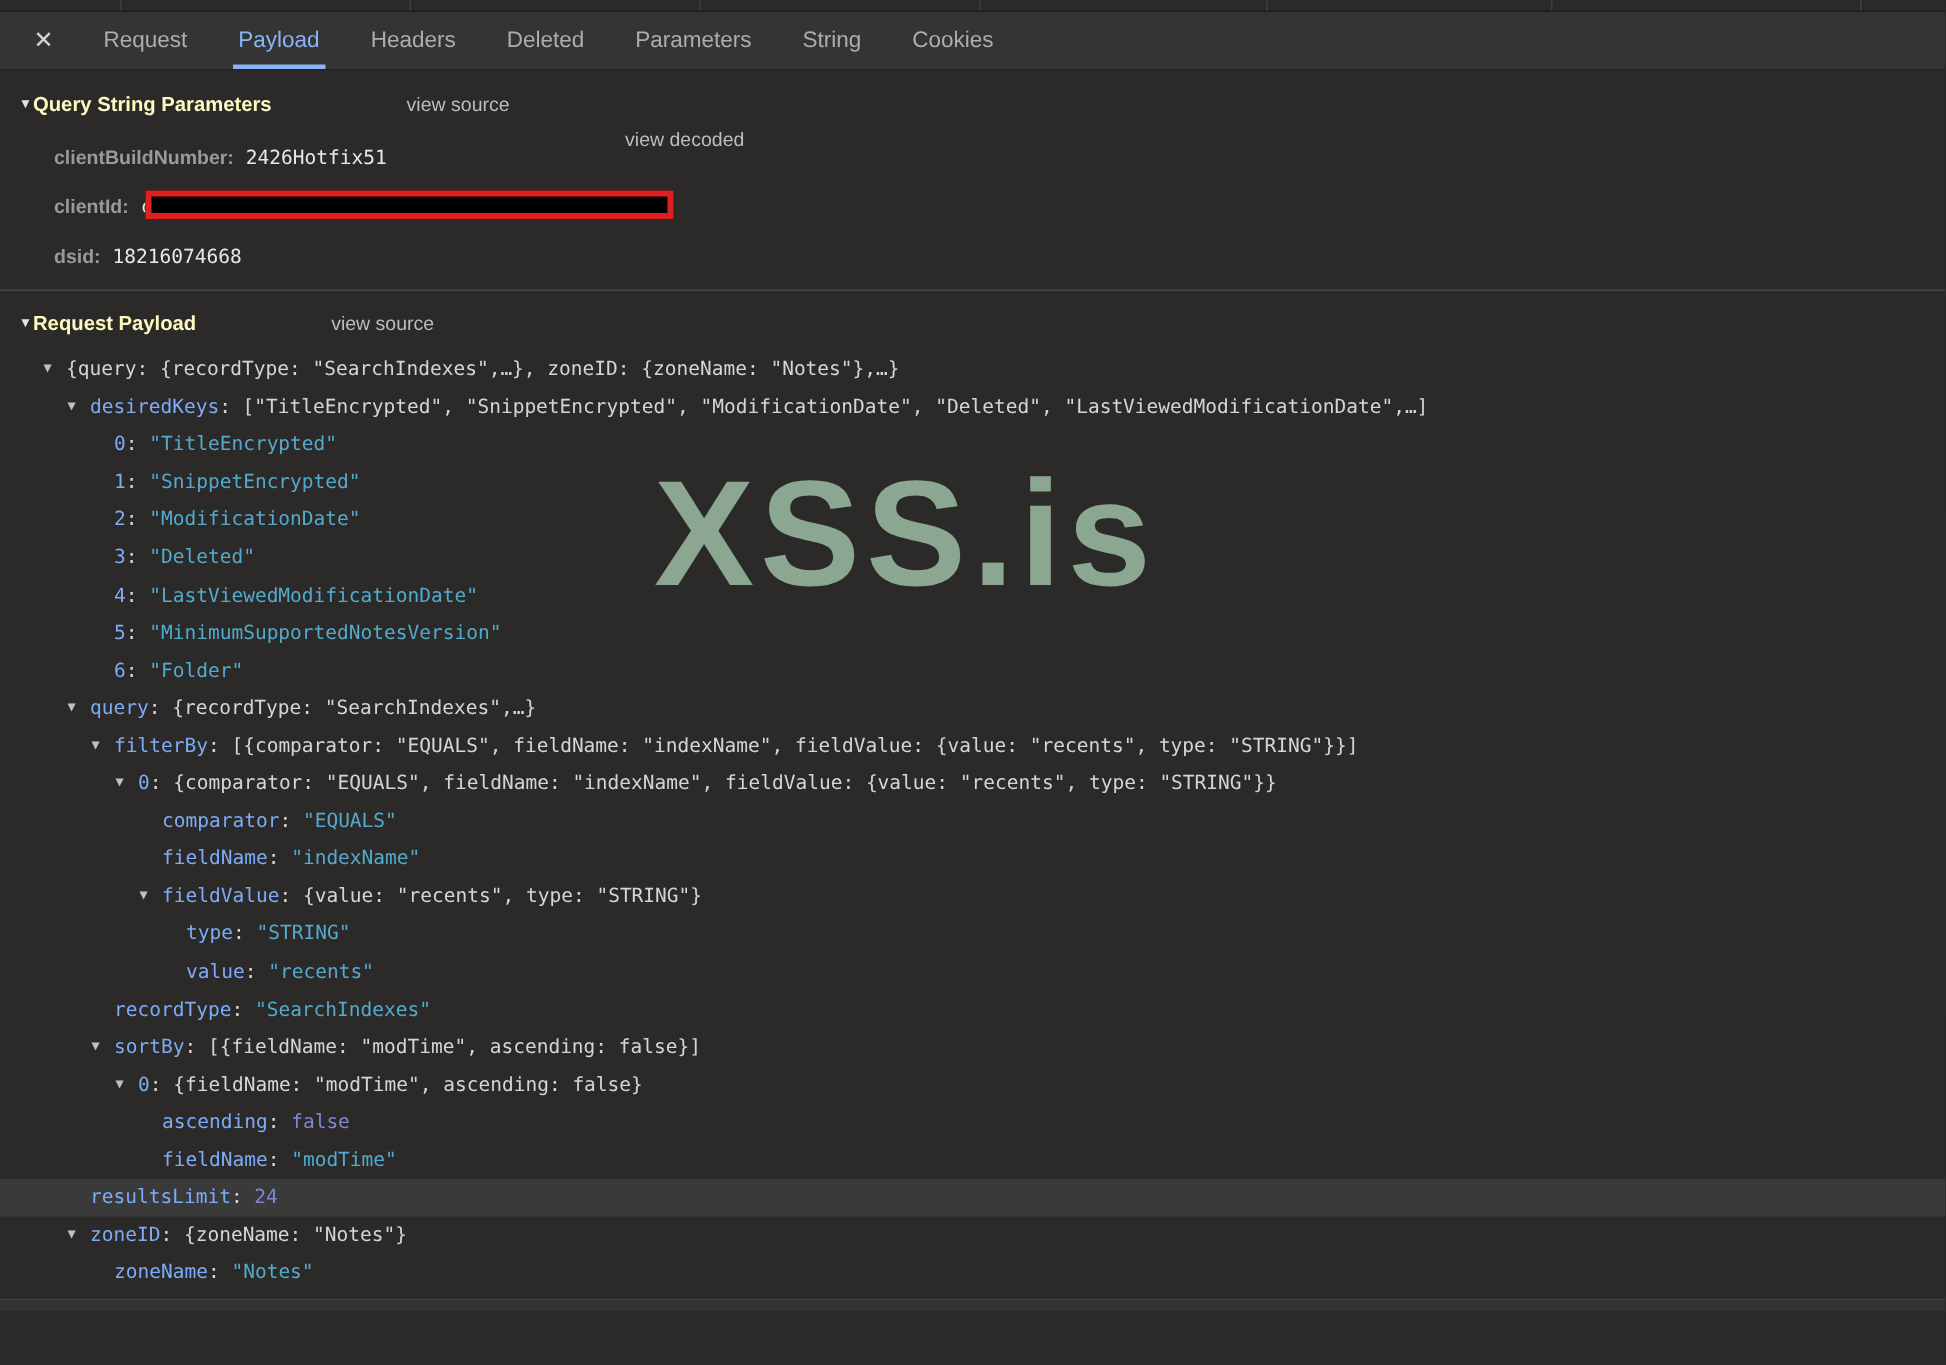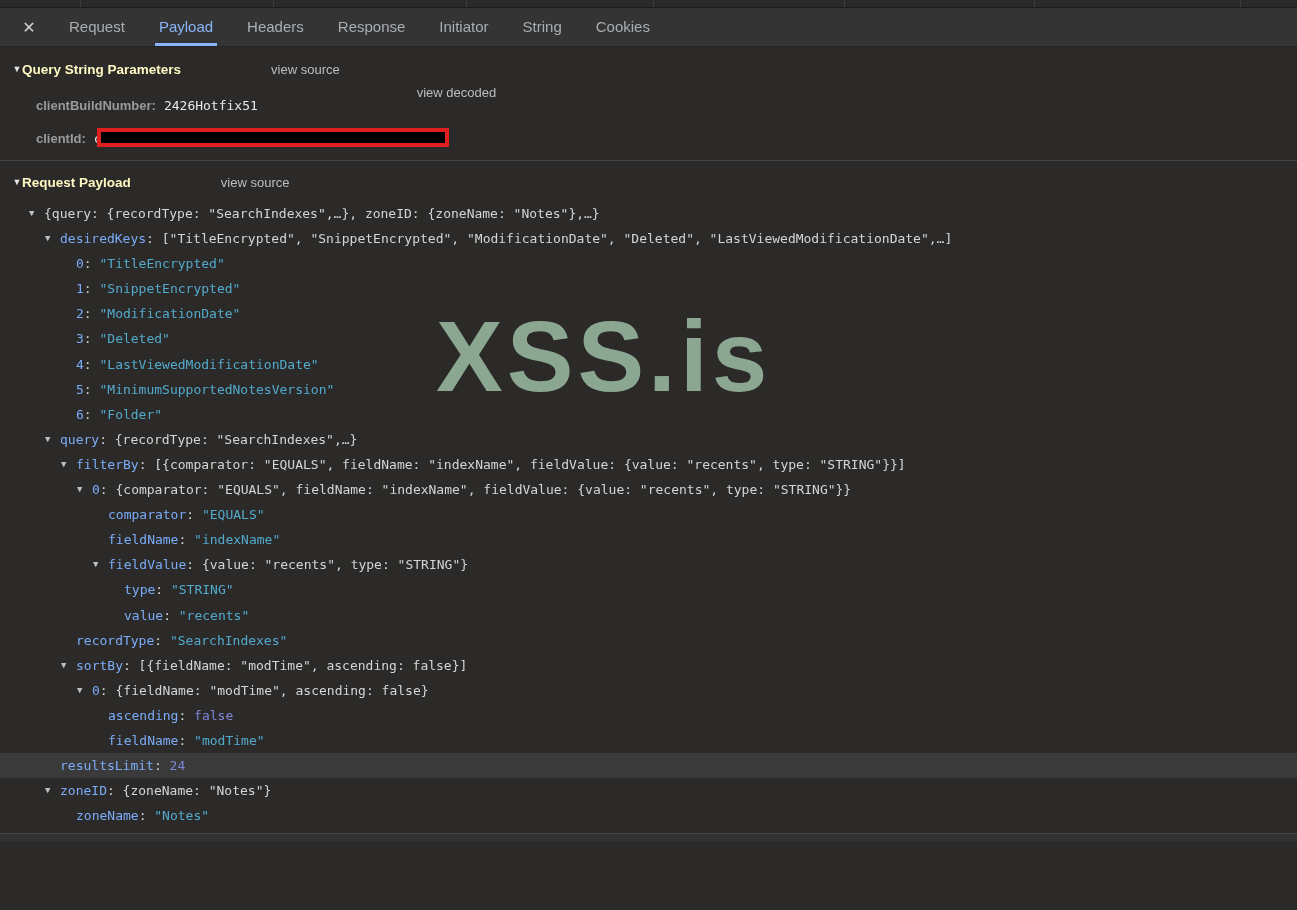--- a/index.html
+++ b/index.html
@@ -67,39 +67,40 @@
   <div class="col-div" style="left:1034px"></div>
   <div class="col-div" style="left:1240px"></div>
 </div>
 
 <div class="tabbar">
   <div class="close-x">✕</div>
   <div style="display:flex" id="tabs">
       <div class="tab">Request</div>
       <div class="tab active">Payload</div>
       <div class="tab">Headers</div>
-      <div class="tab">Response</div>
-      <div class="tab">Initiator</div>
+      <div class="tab">Deleted</div>
+      <div class="tab">Parameters</div>
       <div class="tab">String</div>
       <div class="tab">Cookies</div>
     </div>
 </div>
 
 <div class="content">
 
   <div class="sec-head qsp">
     <span class="caret">▼</span>
     <span class="sec-title">Query String Parameters</span>
     <span class="src-link first">view source</span>
     <span class="src-link second">view decoded</span>
   </div>
 
   <div class="params" id="params">
       <div class="prow"><span class="pkey">clientBuildNumber:</span><span class="pval">2426Hotfix51</span></div>
       <div class="prow"><span class="pkey">clientId:</span><span class="pval">c</span><span class="redact-box"></span></div>
+      <div class="prow"><span class="pkey">dsid:</span><span class="pval">18216074668</span></div>
     </div>
 
   <div class="divider"></div>
 
   <div class="sec-head rp">
     <span class="caret">▼</span>
     <span class="sec-title">Request Payload</span>
     <span class="src-link first">view source</span>
   </div>
 

